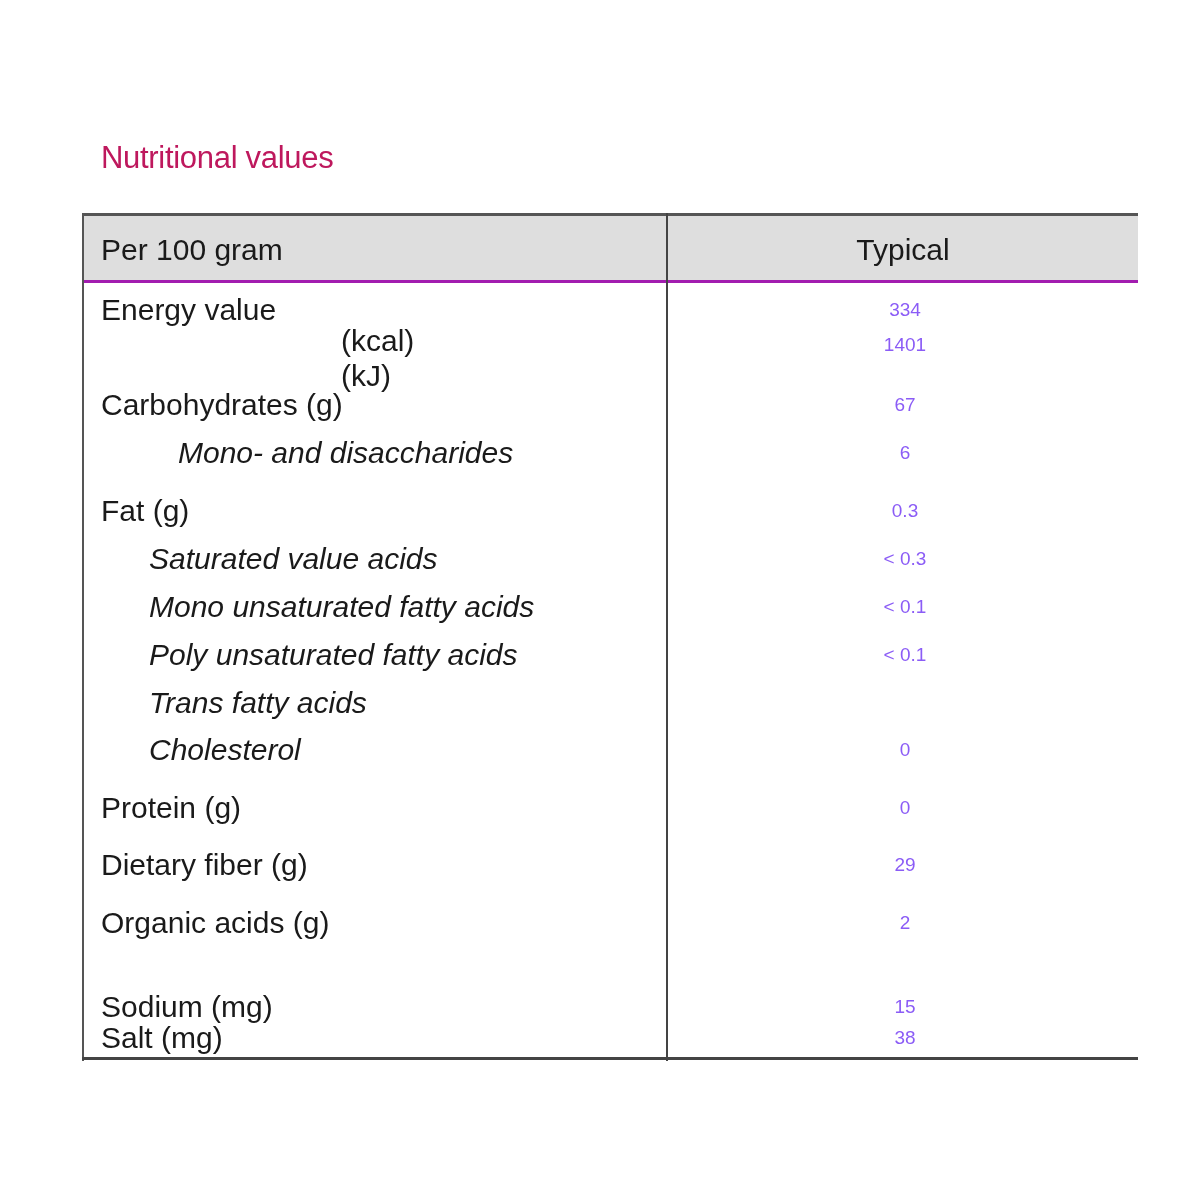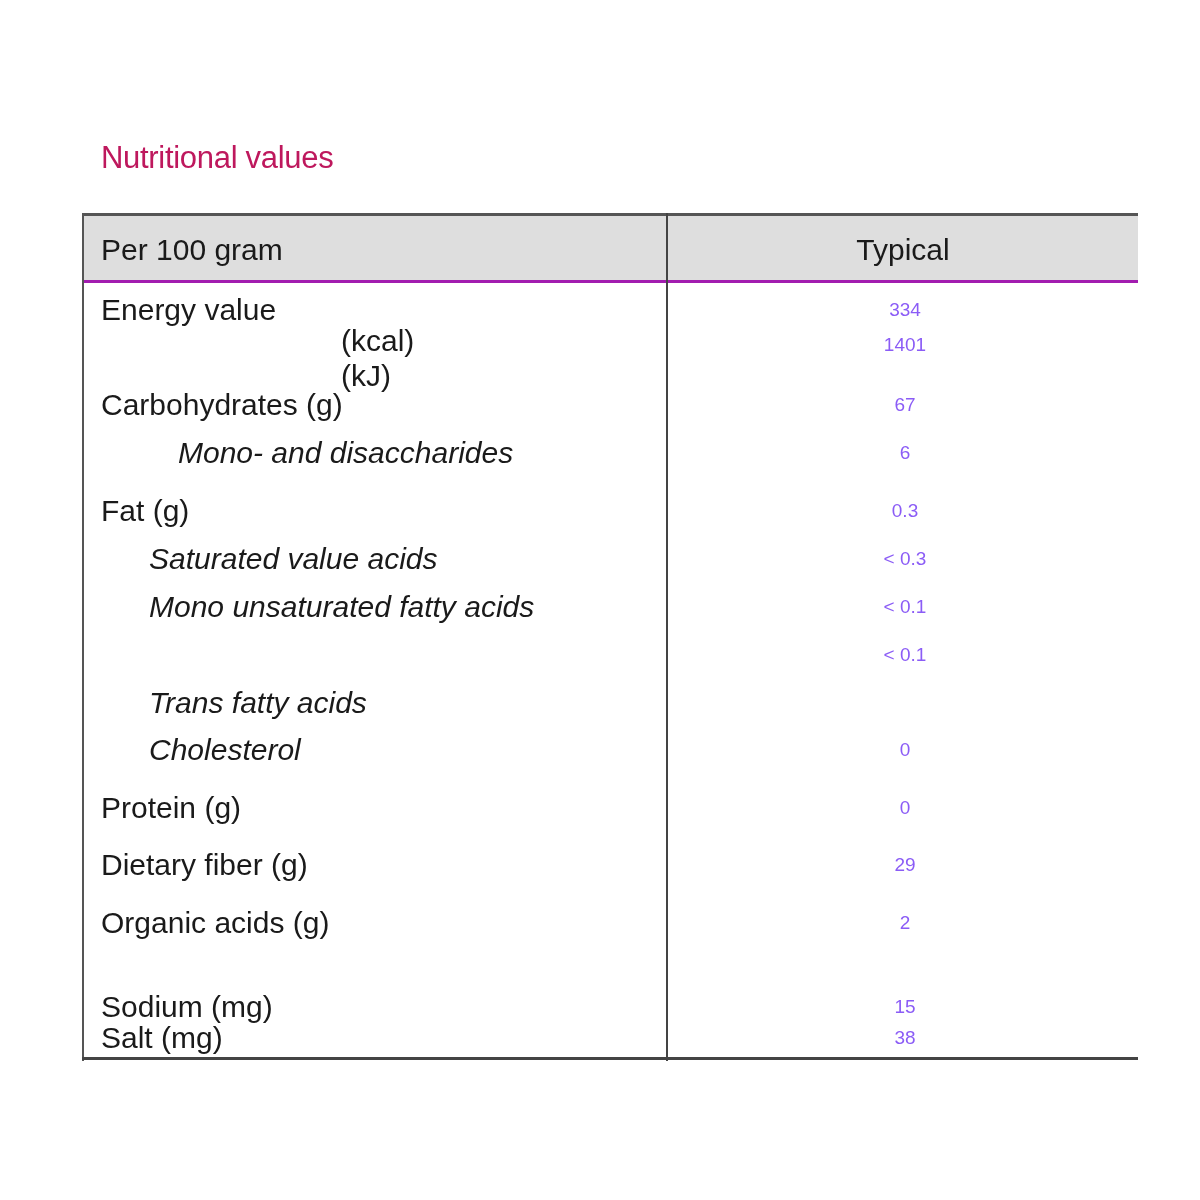--- a/index.html
+++ b/index.html
@@ -166,20 +166,21 @@
   </div>
   <div class="row" style="top:326px;">
     <div class="lbl sub">Saturated value acids</div>
     <div class="val">&lt; 0.3</div>
   </div>
   <div class="row" style="top:374px;">
     <div class="lbl sub">Mono unsaturated fatty acids</div>
     <div class="val">&lt; 0.1</div>
   </div>
   <div class="row" style="top:422px;">
+    <div class="lbl sub">Poly unsaturated fatty acids</div>
     <div class="val">&lt; 0.1</div>
   </div>
   <div class="row" style="top:470px;padding-left:36px;">
     <div class="lbl sub">Trans fatty acids</div>
   </div>
   <div class="row" style="top:517px;">
     <div class="lbl sub">Cholesterol</div>
     <div class="val">0</div>
   </div>
 

